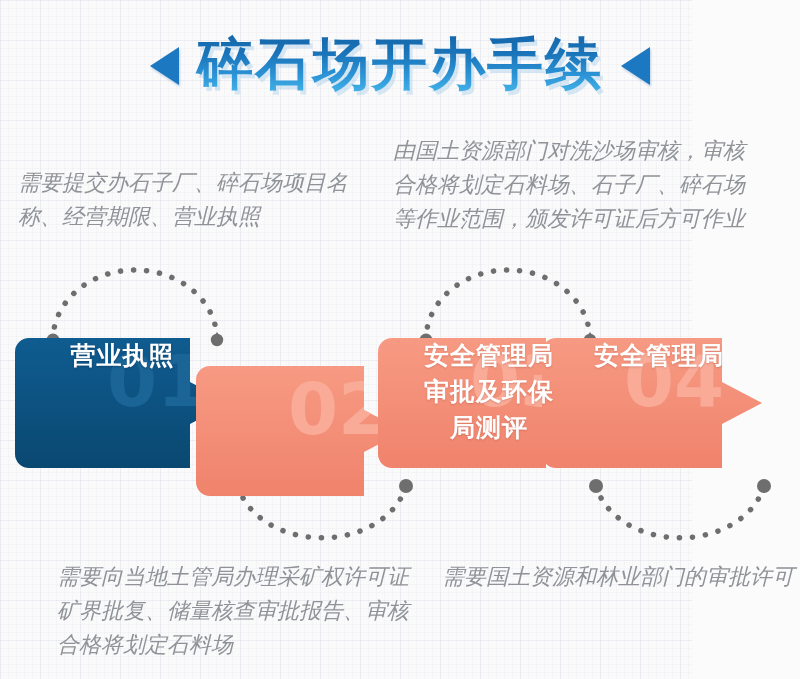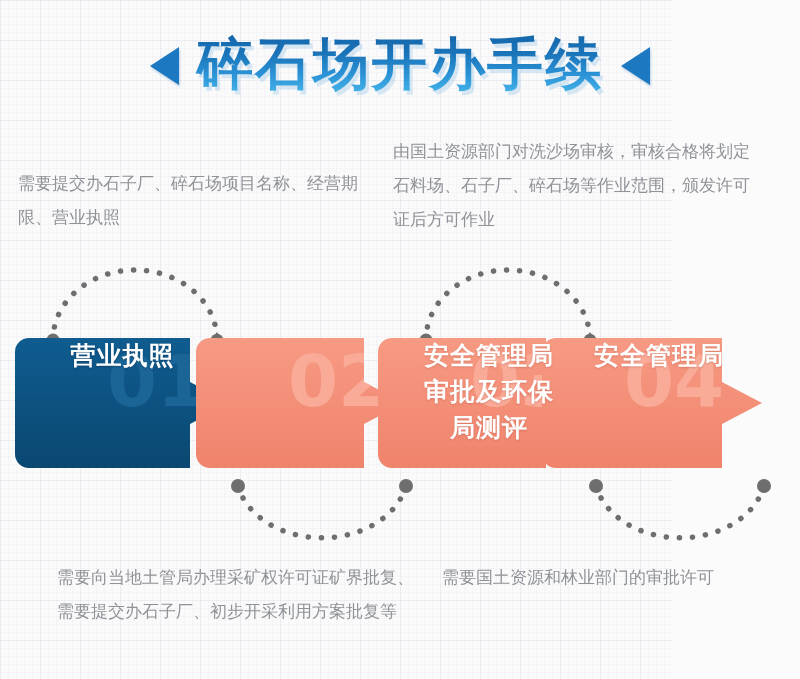--- a/index.html
+++ b/index.html
@@ -21,20 +21,21 @@
     width: 672px;
     height: 679px;
     background-color: #fafafb;
     background-image:
       linear-gradient(to right, rgba(190,195,215,0.16) 1px, transparent 1px),
       linear-gradient(to bottom, rgba(190,195,215,0.16) 1px, transparent 1px),
       linear-gradient(to right, rgba(190,195,215,0.09) 1px, transparent 1px),
       linear-gradient(to bottom, rgba(190,195,215,0.09) 1px, transparent 1px);
     background-size: 40px 40px, 40px 40px, 8px 8px, 8px 8px;
     background-position: 0 0, 0 0, 0 0, 0 0;
+    padding-left: 20px;
   }
 
   
   .title-row {
     position: absolute;
     left: 0;
     top: 18px;
     width: 800px;
     height: 96px;
     display: flex;
@@ -87,23 +88,24 @@
     z-index: 0;
     font-family: "DejaVu Sans", "Liberation Sans", sans-serif;
     white-space: nowrap;
   }
   .title-main { position: relative; z-index: 2; white-space: nowrap; }
 
   
   .desc {
     position: absolute;
     color: #8f9296;
-    font-size: 17px;
+    font-size: 22px;
     line-height: 34px;
     font-family: "DejaVu Sans", "Liberation Sans", sans-serif;
+    font-style: italic;
   }
   #desc-top-left   { left: 18px;  top: 166px; width: 360px; }
   #desc-top-right  { left: 393px; top: 134px; width: 360px; }
   #desc-bot-left   { left: 57px;  top: 560px; width: 360px; }
   #desc-bot-right  { left: 442px; top: 560px; width: 360px; }
 
   
   .steps {
     position: absolute;
     left: 0;
@@ -154,21 +156,21 @@
     <div class="title-arrow"></div>
     <div class="title-wrap">
       <div class="title-shadow">碎石场开办手续</div>
       <div class="title-text title-main">碎石场开办手续</div>
     </div>
     <div class="title-arrow"></div>
   </div>
 
   <div class="desc" id="desc-top-left">需要提交办石子厂、碎石场项目名称、经营期限、营业执照</div>
   <div class="desc" id="desc-top-right">由国土资源部门对洗沙场审核，审核合格将划定石料场、石子厂、碎石场等作业范围，颁发许可证后方可作业</div>
-  <div class="desc" id="desc-bot-left">需要向当地土管局办理采矿权许可证矿界批复、需要提交办石子厂、初步开采利用方案批复等</div>
+  <div class="desc" id="desc-bot-left">需要向当地土管局办理采矿权许可证矿界批复、储量核查审批报告、审核合格将划定石料场</div>
   <div class="desc" id="desc-bot-right">需要国土资源和林业部门的审批许可</div>
 
   <svg class="arc" style="left:35px; top:262px;" width="200" height="86" viewBox="0 0 200 86">
     <path d="M 18 78 A 82 70 0 0 1 182 78" fill="none" stroke="#6e6e6e" stroke-width="5.5" stroke-linecap="round" stroke-dasharray="0.1 13"></path>
     <circle cx="18" cy="78" r="6.5" fill="#6e6e6e"></circle>
     <path d="M 182 70 q 7 8 0 13 q -7 -5 0 -13 z" fill="#6e6e6e"></path>
     <circle cx="182" cy="78" r="6.2" fill="#6e6e6e"></circle>
   </svg>
 
   <svg class="arc" style="left:408px; top:262px;" width="200" height="86" viewBox="0 0 200 86">
@@ -205,21 +207,21 @@
           </clipPath>
         </defs>
         <g clip-path="url(#c1)">
           <rect x="0" y="0" width="215" height="130" fill="url(#g1)"></rect>
           <text class="wm" x="92" y="68" font-size="72" font-weight="bold" fill="#1a6496" font-family="DejaVu Sans, sans-serif">01</text>
         </g>
       </svg>
       <div class="step-label">营业执照</div>
     </div>
 
-    <div class="step" style="left:196px; width:208px;">
+    <div class="step" style="left:196px; width:208px;margin-top:28px;">
       <svg class="step-shape" viewBox="0 0 208 130" preserveAspectRatio="none">
         <defs>
           <linearGradient id="g2" x1="0" y1="0" x2="0" y2="1">
             <stop offset="0%" stop-color="#f79a83"></stop>
             <stop offset="100%" stop-color="#f0836c"></stop>
           </linearGradient>
           <clipPath id="c2">
             <path d="M 14 0 L 168 0 L 168 44 L 208 65 L 168 86 L 168 130 L 14 130
                      A 14 14 0 0 1 0 116 L 0 14 A 14 14 0 0 1 14 0 Z"></path>
           </clipPath>

